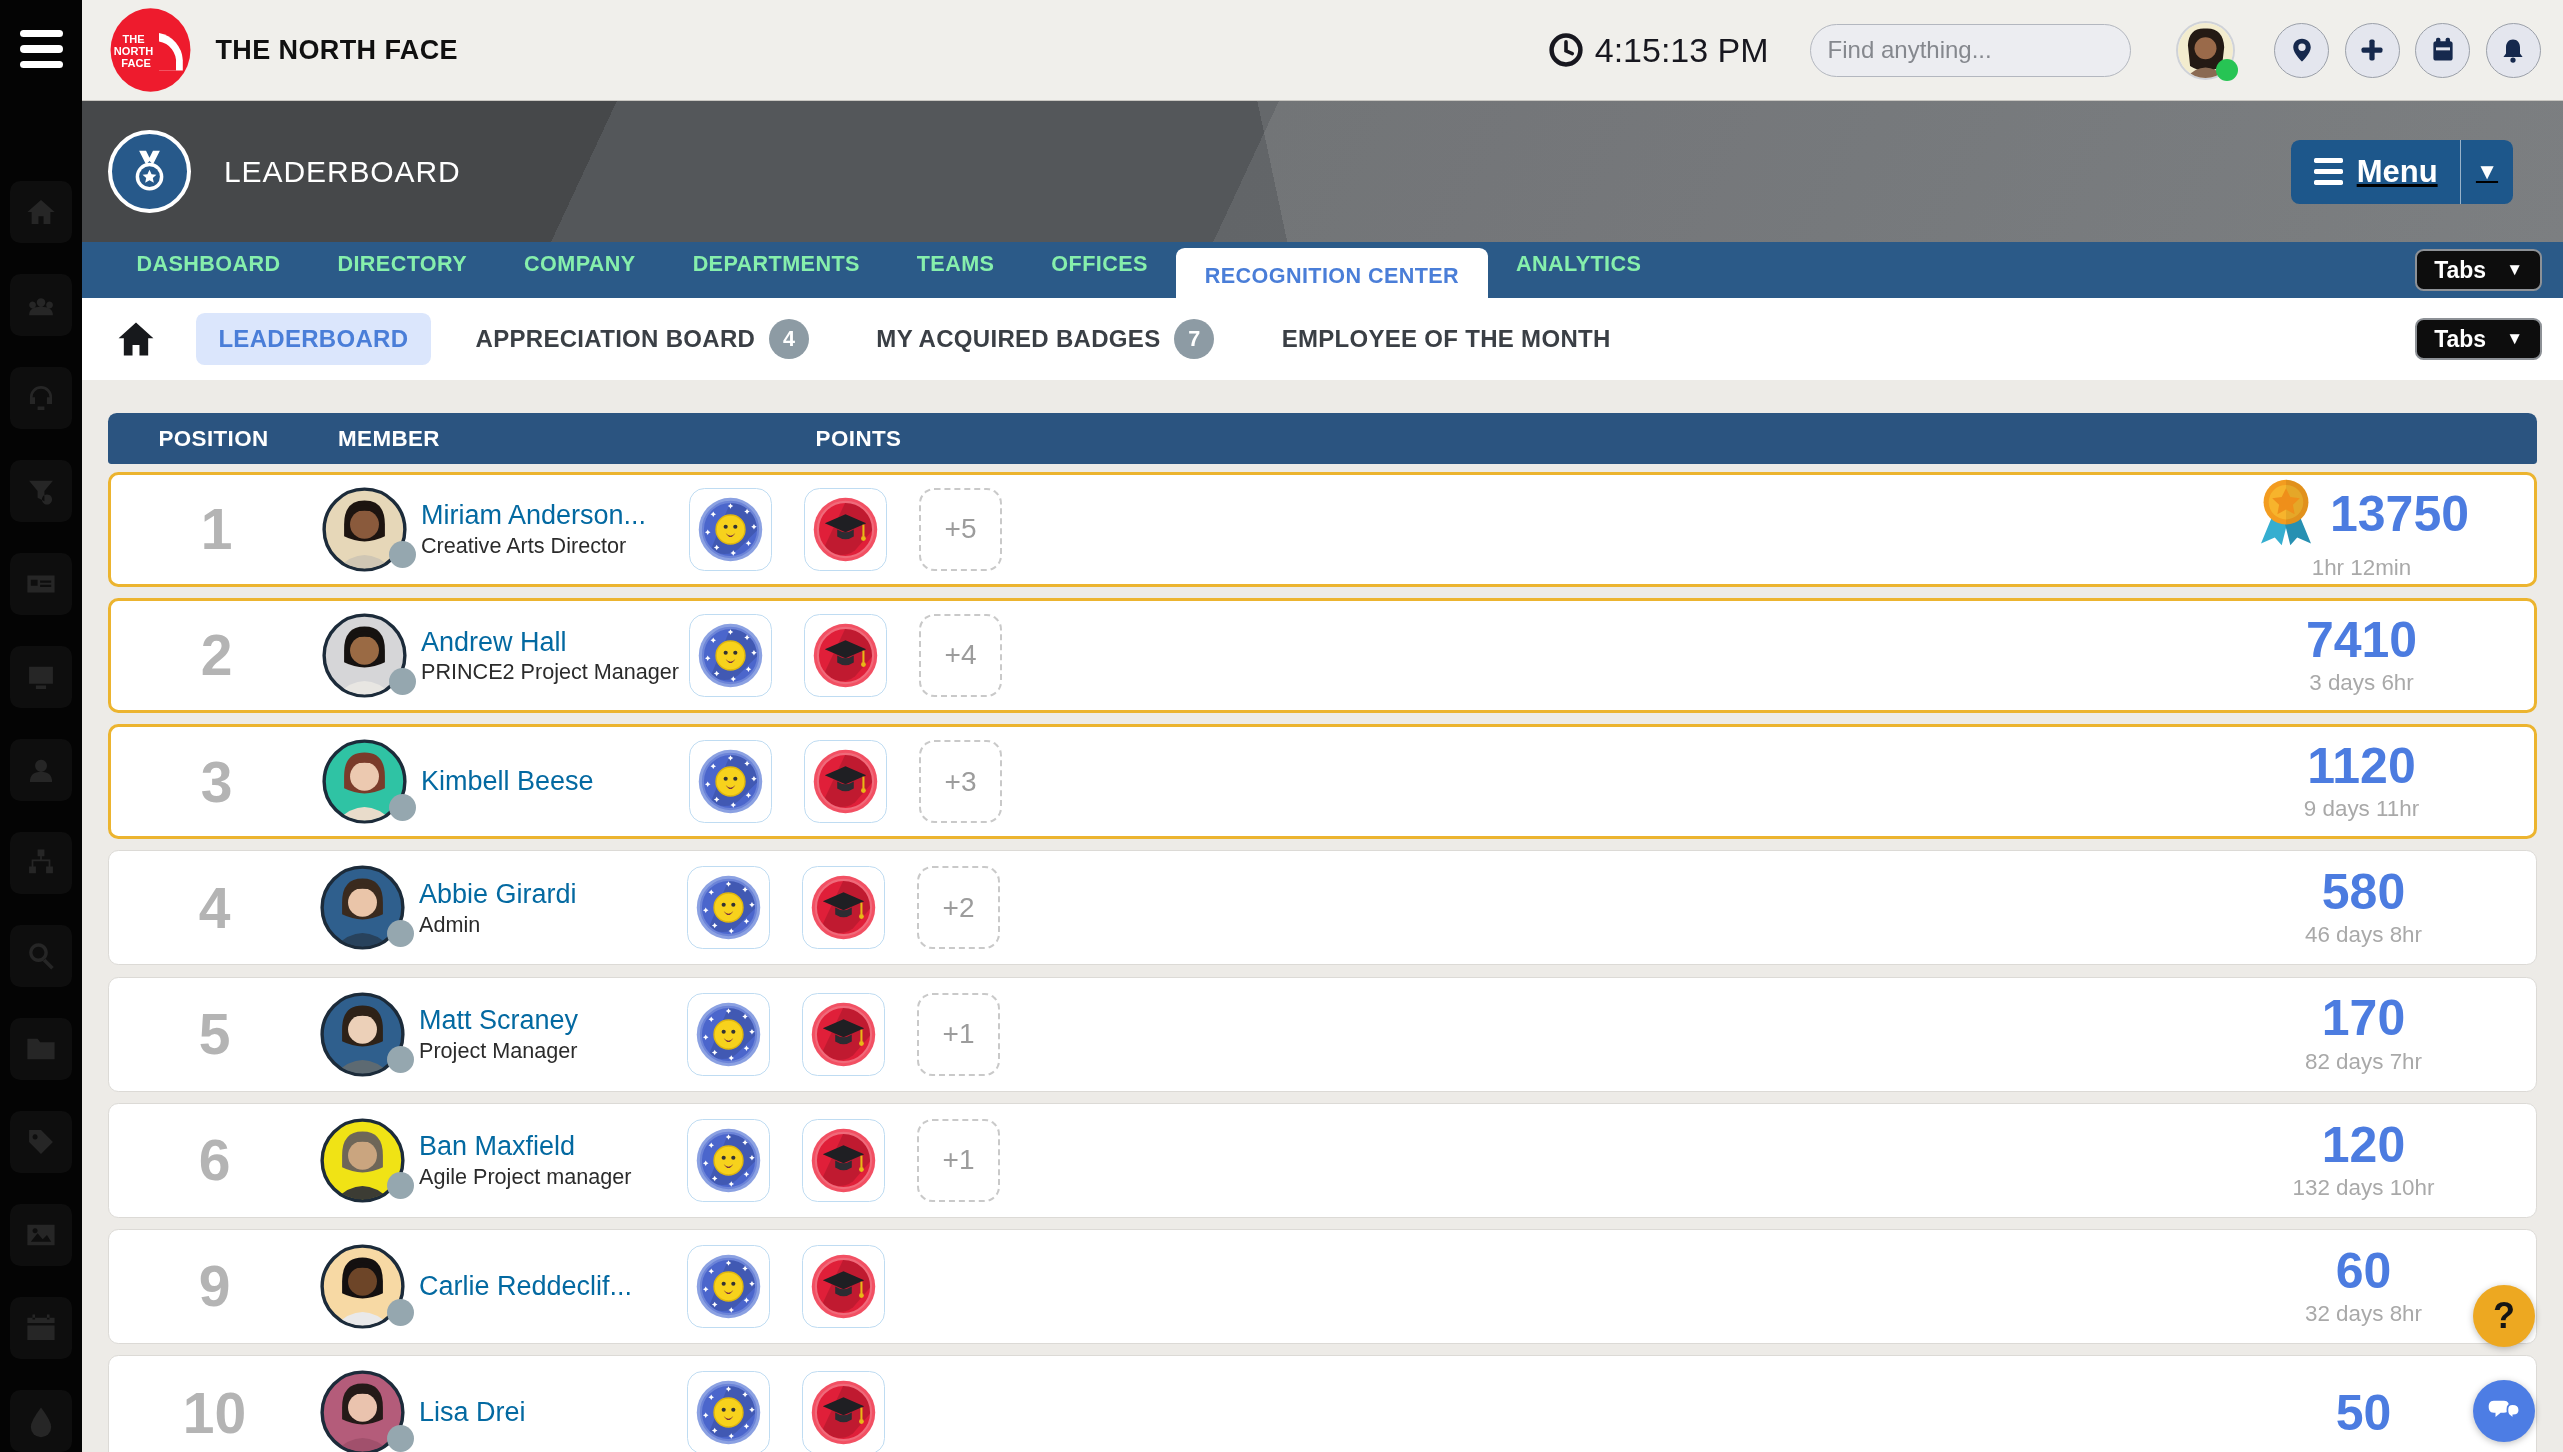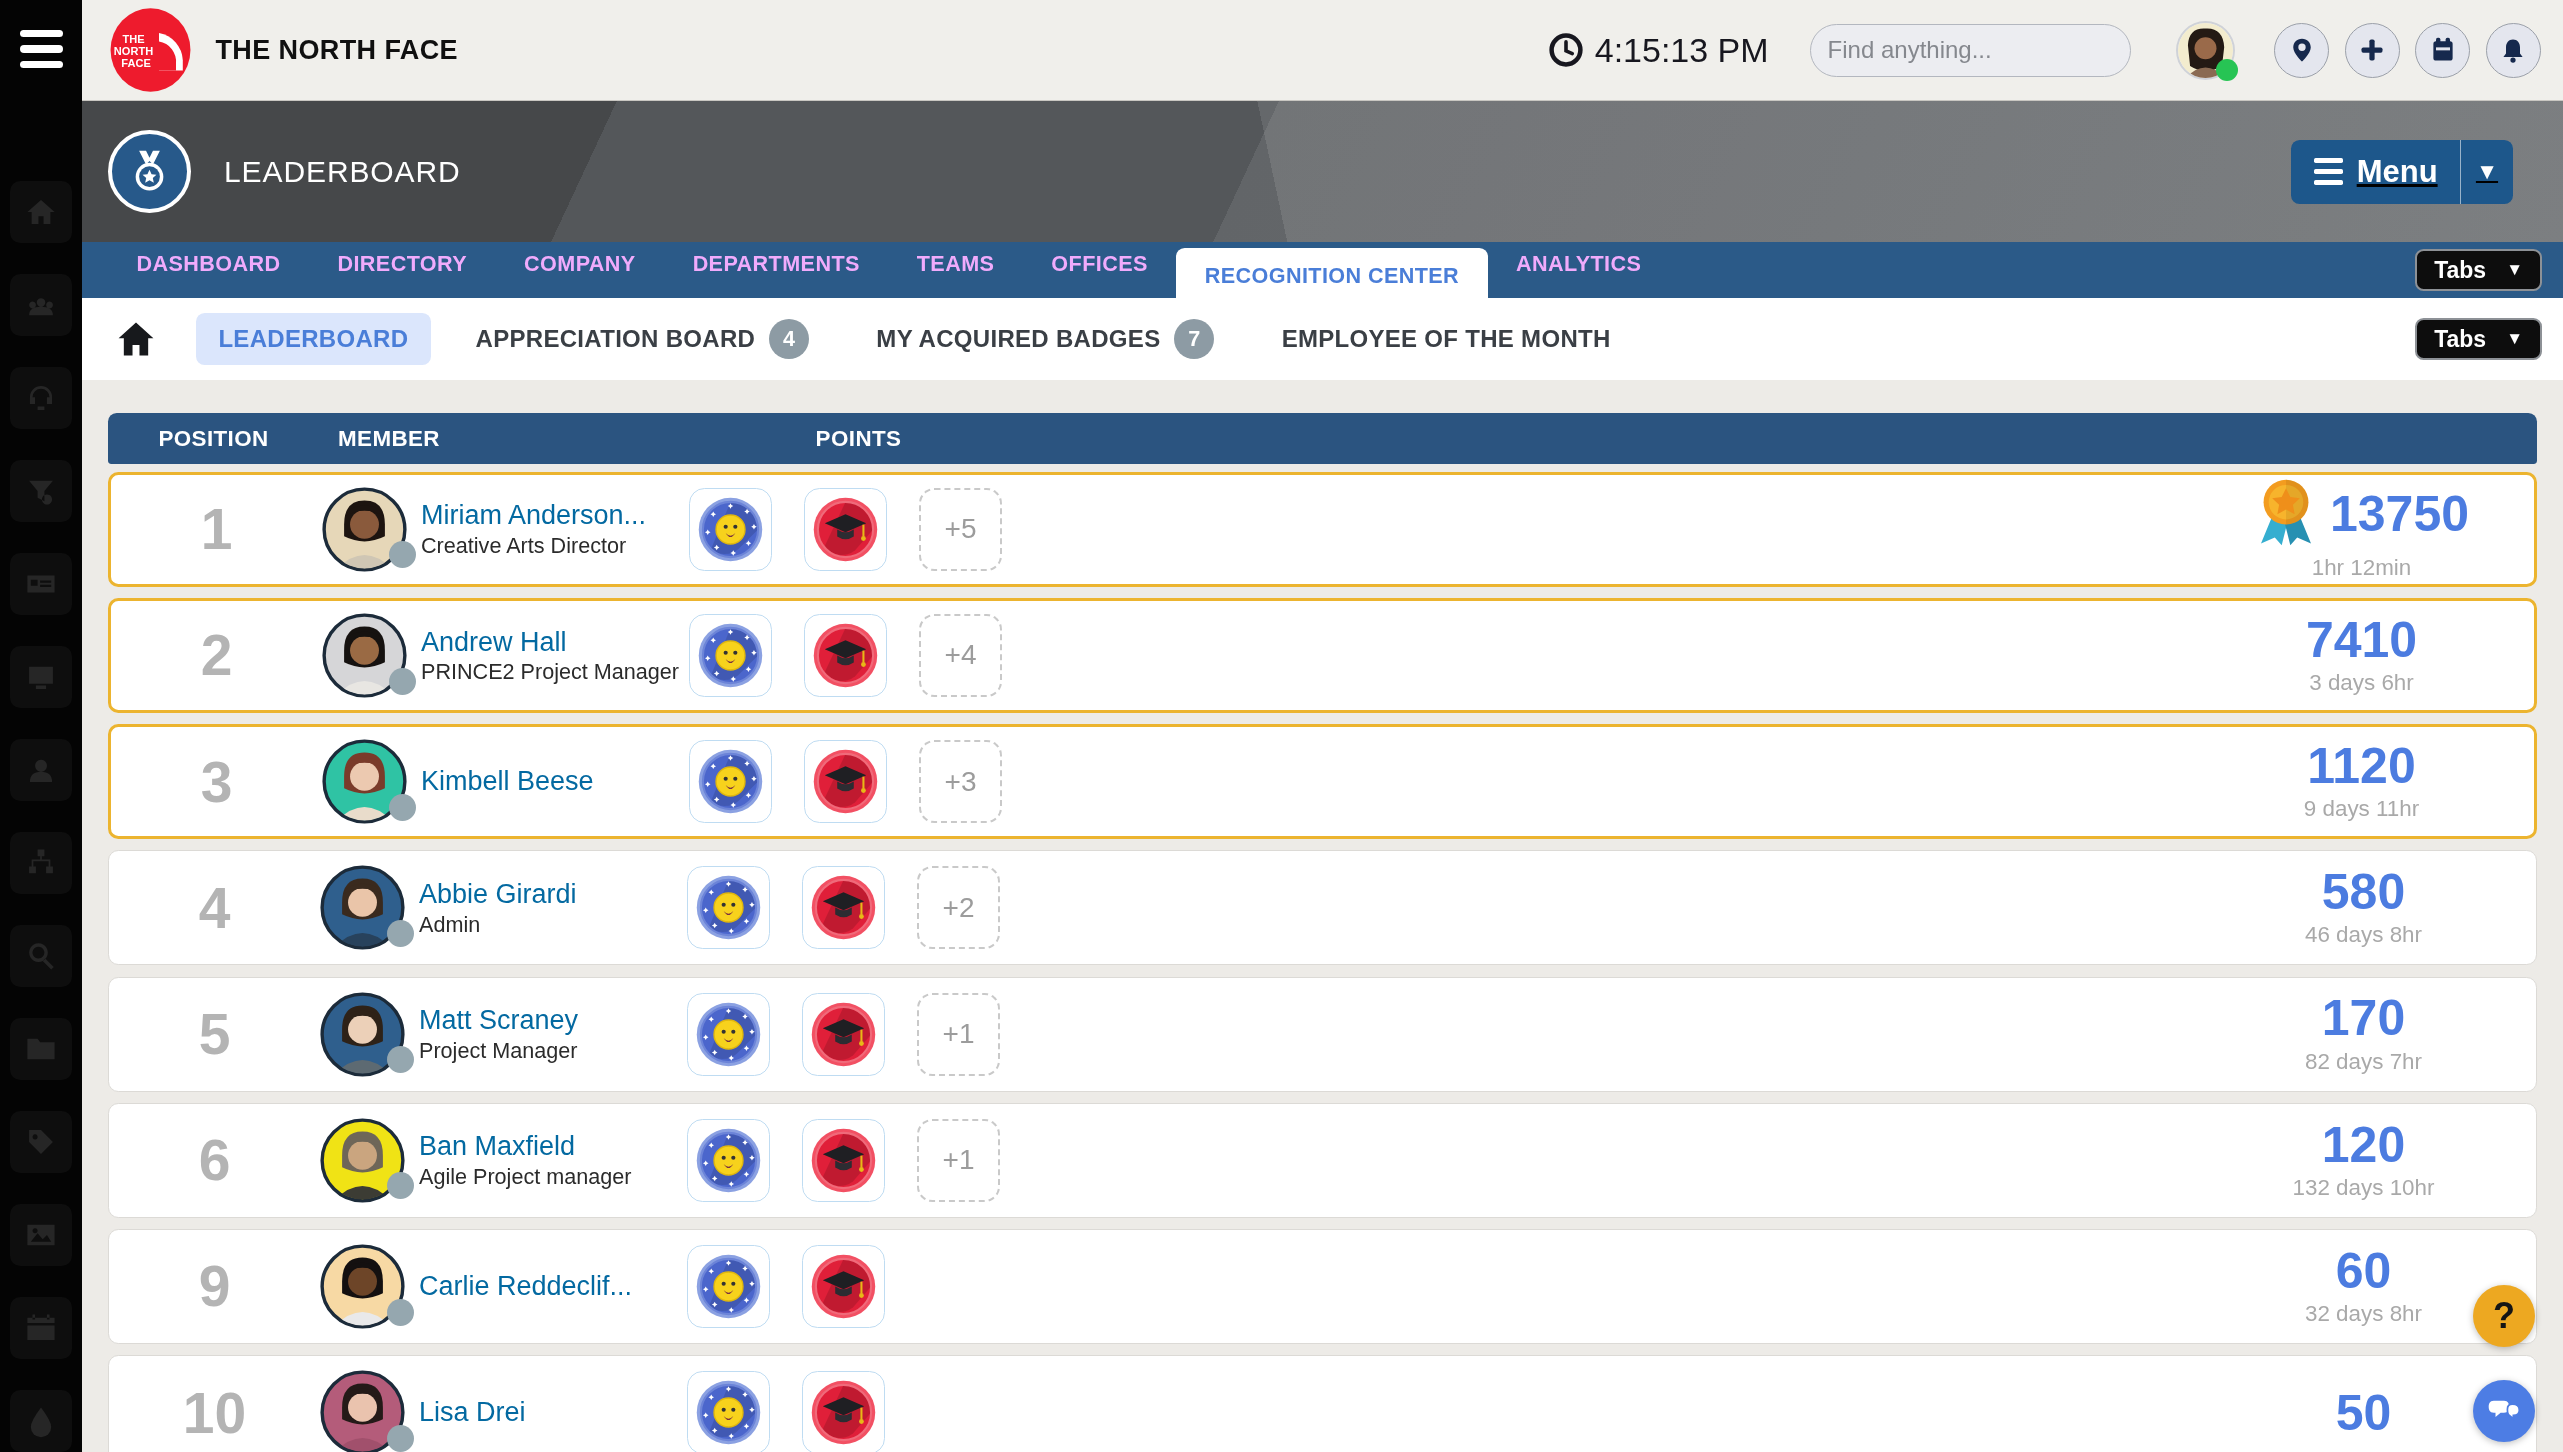--- a/index.html
+++ b/index.html
@@ -49,21 +49,21 @@
   .banner-spacer { flex:1; }
   .menu-btn { display:flex; align-items:stretch; height:64px; background:#1d578b; border-radius:8.6px; overflow:hidden; cursor:pointer; margin-right:24px;text-decoration:underline; }
   .menu-main { display:flex; align-items:center; gap:14px; padding:0 22.4px; }
   .menu-bars { display:flex; flex-direction:column; gap:6px; }
   .menu-bars span { width:29px; height:5.2px; background:#fff; border-radius:1.7px; }
   .menu-label { color:#fff; font-size:31px; font-weight:700; }
   .menu-caret { width:53px; display:flex; align-items:center; justify-content:center; border-left:1.7px solid rgba(255,255,255,0.55); color:#fff; font-size:22.4px; }
 
   
   .tabbar { height:56px; background:#2b5a88; display:flex; align-items:center; padding-left:26px; flex-shrink:0; position:relative; z-index:3; }
-  .tab { height:44px; display:flex; align-items:center; padding:0 28.5px; color:#f0abfc; font-size:21.6px; font-weight:700; letter-spacing:0.4px; cursor:pointer; white-space:nowrap; }
+  .tab { height:44px; display:flex; align-items:center; padding:0 28.5px; color:#86efac; font-size:21.6px; font-weight:700; letter-spacing:0.4px; cursor:pointer; white-space:nowrap; }
   .tab--active { background:#fff; color:#4a7ed8; border-radius:8.6px 8.6px 0 0; height:62px; transform:translateY(6px); padding-bottom:6px; }
   .tabbar-spacer { flex:1; }
   .tabs-btn { background:#0d0d0d; border:2.6px solid #8d9196; border-radius:8.6px; color:#fff; font-size:23px; font-weight:600; display:flex; align-items:center; gap:20px; padding:5.2px 17px; margin-right:21px; cursor:pointer; }
   .tabs-btn .caret { font-size:17px; }
 
   
   .subtabs { height:82px; background:#fff; display:flex; align-items:center; padding-left:34px; flex-shrink:0; position:relative; z-index:2; }
   .home-link { margin-right:40px; cursor:pointer; display:flex; }
   .home-link svg { width:40px; height:40px; fill:#17191c; }
   .subtab { display:flex; align-items:center; gap:14px; font-size:24px; font-weight:600; color:#3a3f45; letter-spacing:0.3px; padding:12px 22.4px; border-radius:8.6px; cursor:pointer; margin-right:22.4px; white-space:nowrap; }

